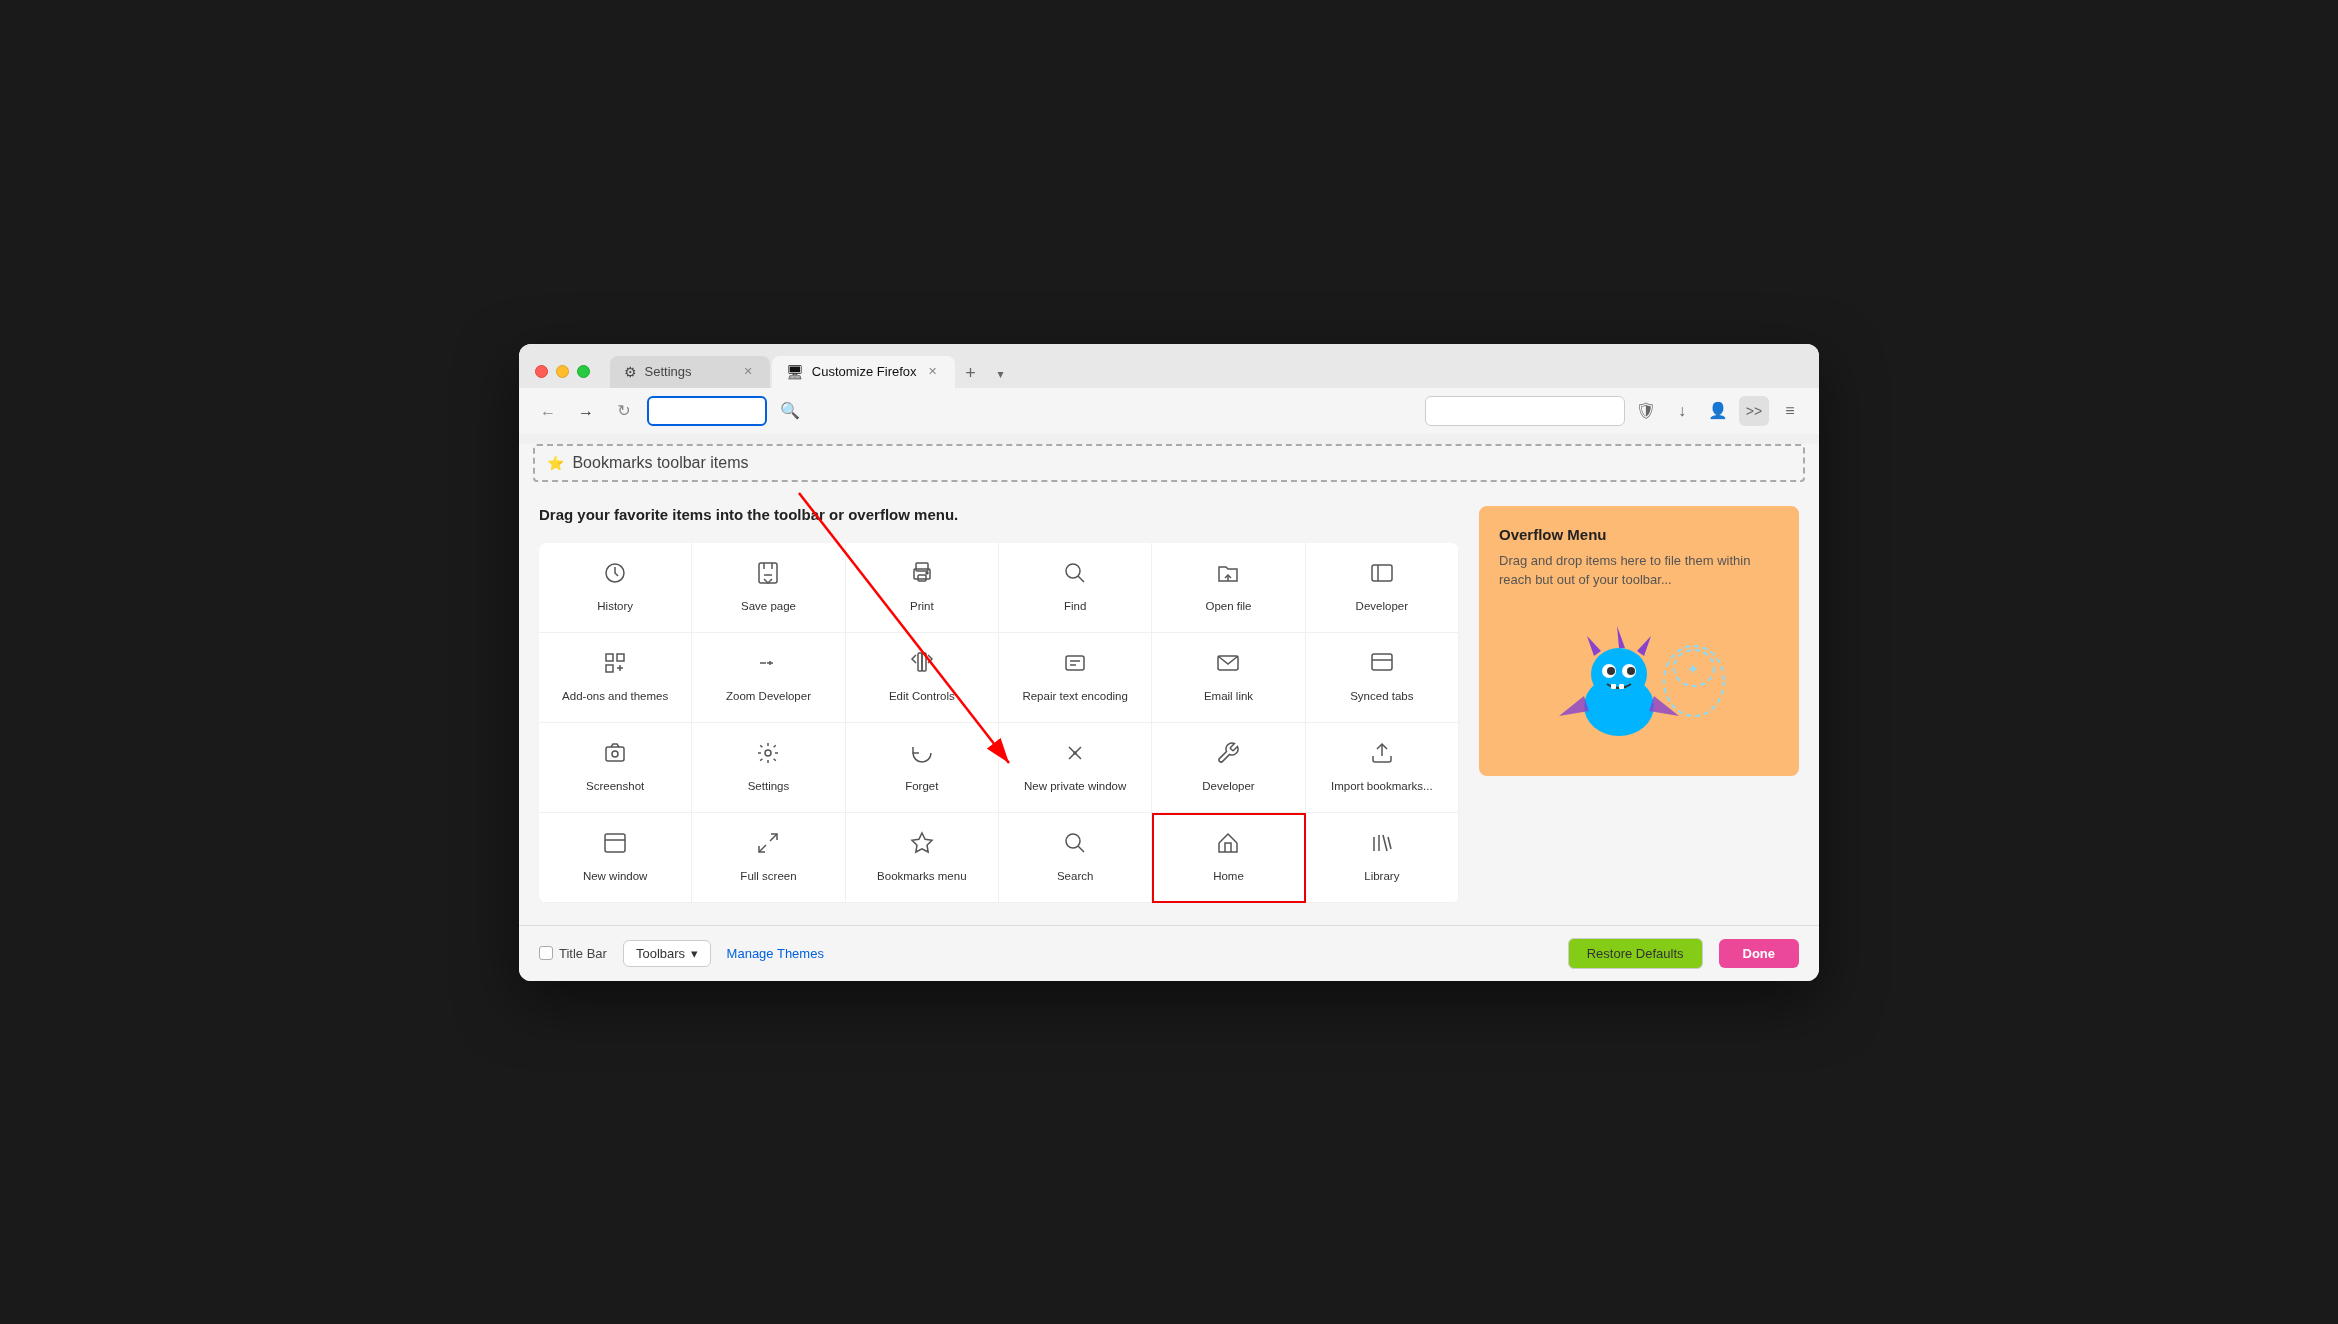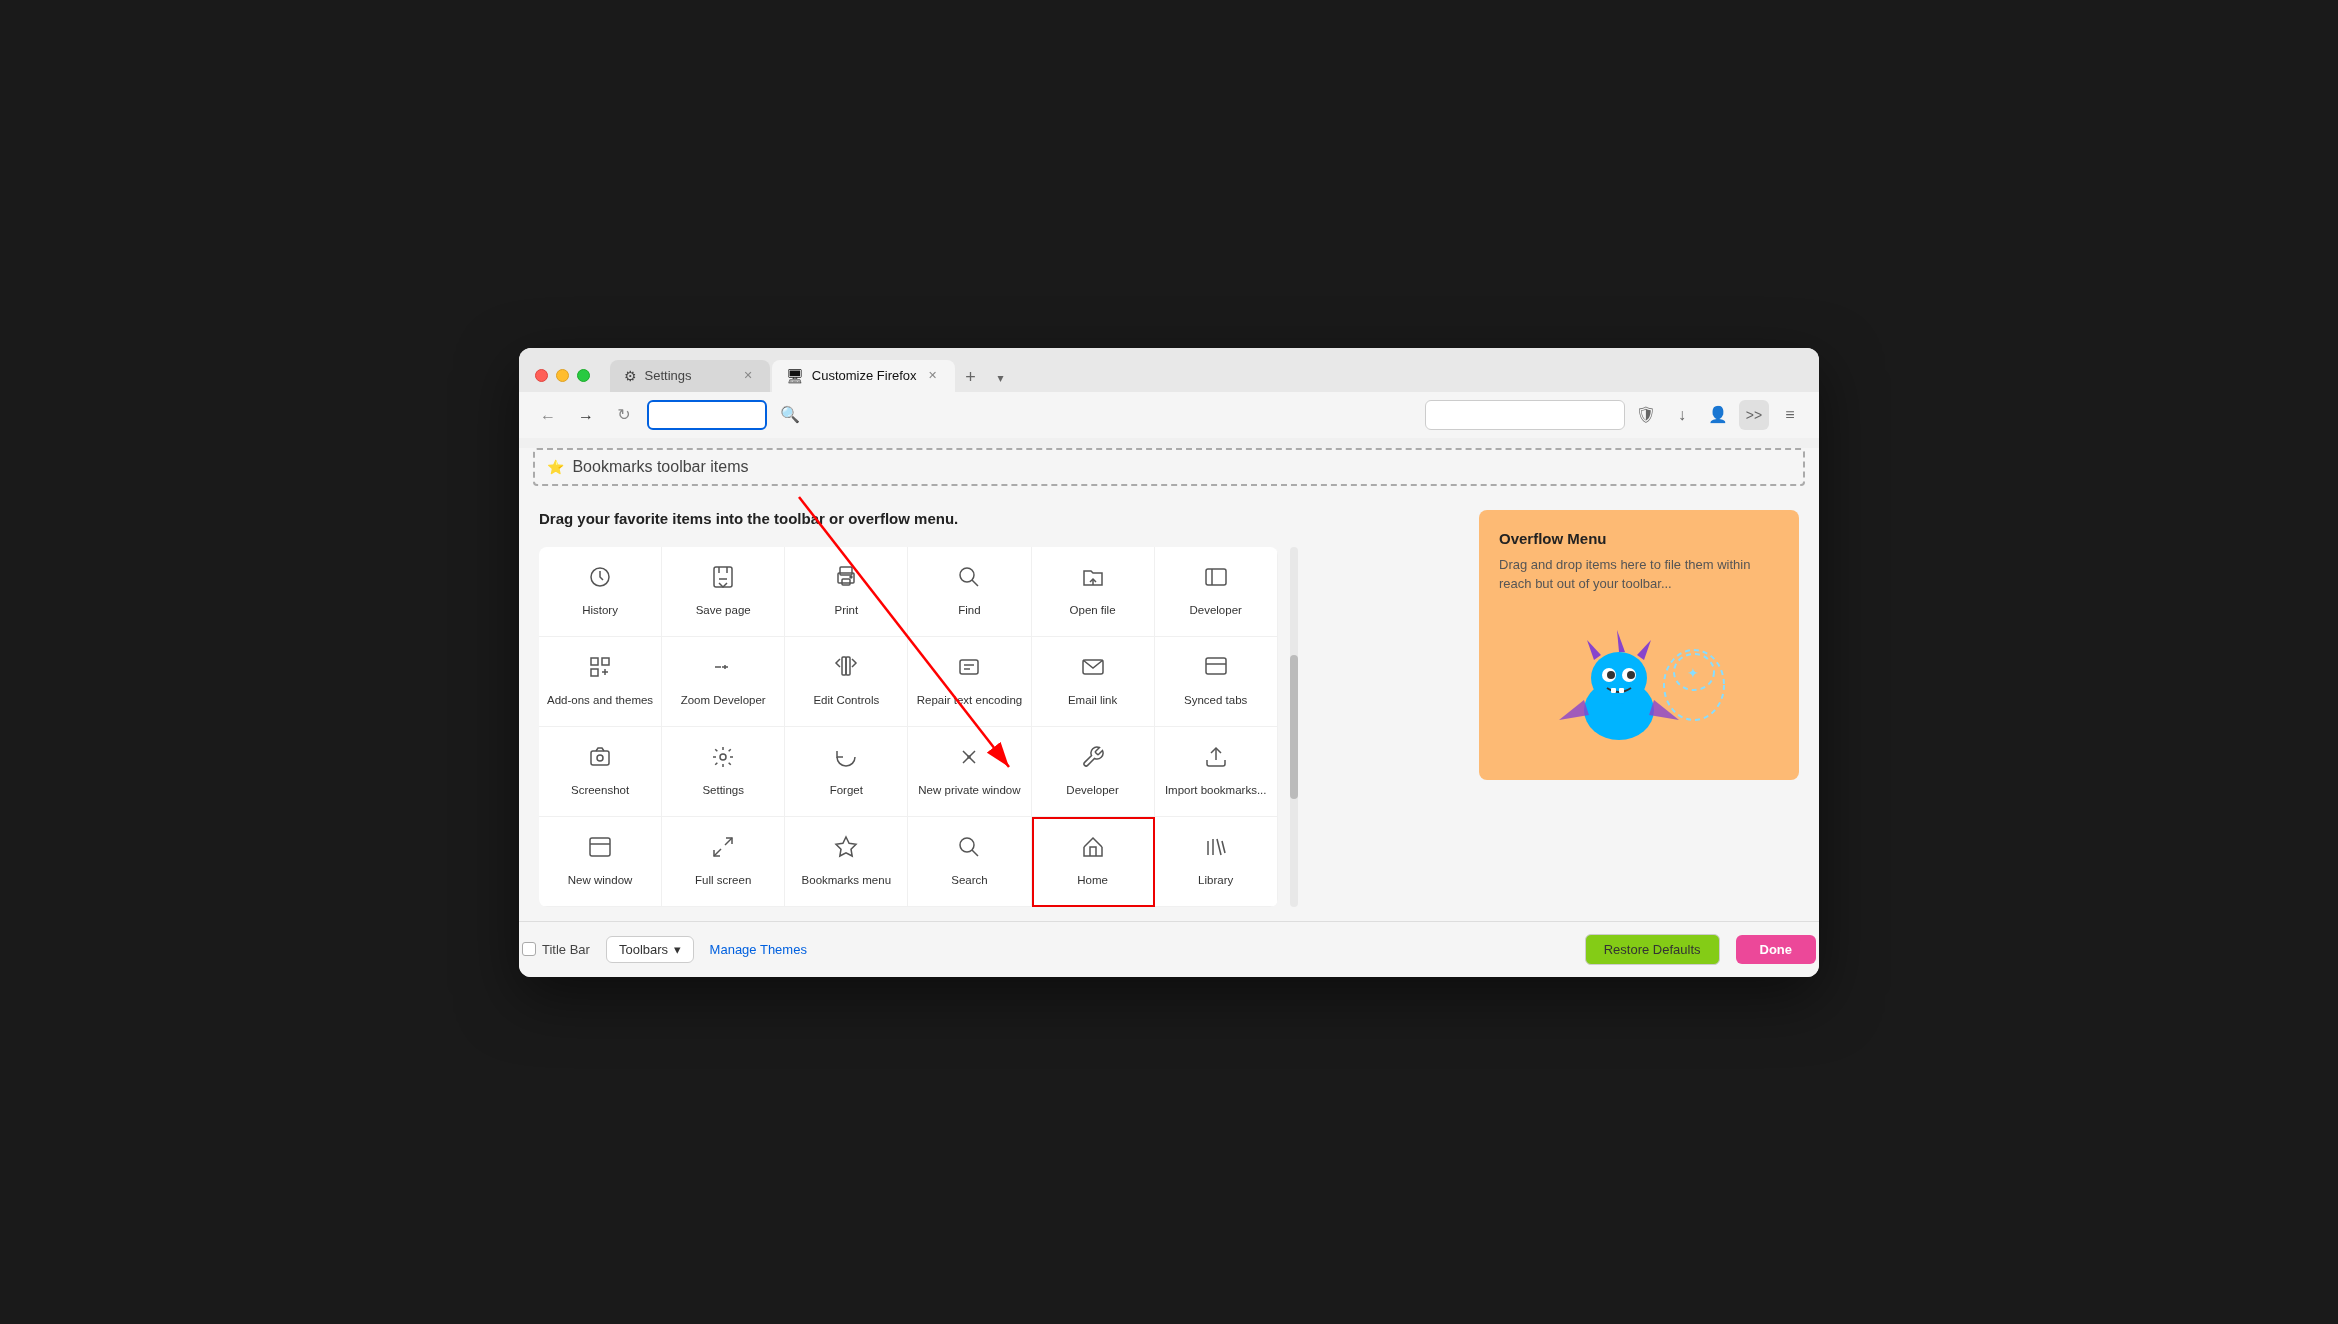--- a/index.html
+++ b/index.html
@@ -281,21 +281,21 @@
       display: flex;
       align-items: center;
       justify-content: center;
       padding: 10px;
       gap: 10px;
     }
     
     .bottom-bar {
       background: #f5f5f5;
       border-top: 1px solid #ddd;
-      padding: 12px 3px;
+      padding: 12px 20px;
       display: flex;
       align-items: center;
       gap: 16px;
     }
     .checkbox-label {
       display: flex;
       align-items: center;
       gap: 6px;
       font-size: 13px;
       color: #444;
@@ -342,20 +342,21 @@
       border-radius: 6px;
       font-size: 13px;
       font-weight: 600;
       color: white;
       cursor: pointer;
     }
     .items-area {
       position: relative;
       display: flex;
       gap: 8px;
+      flex-direction: column;
     }
   </style>
 </head>
 <body>
 
 <div class="browser-window">
 
   <div class="title-bar">
     <div class="traffic-lights">
       <div class="traffic-light tl-red"></div>

